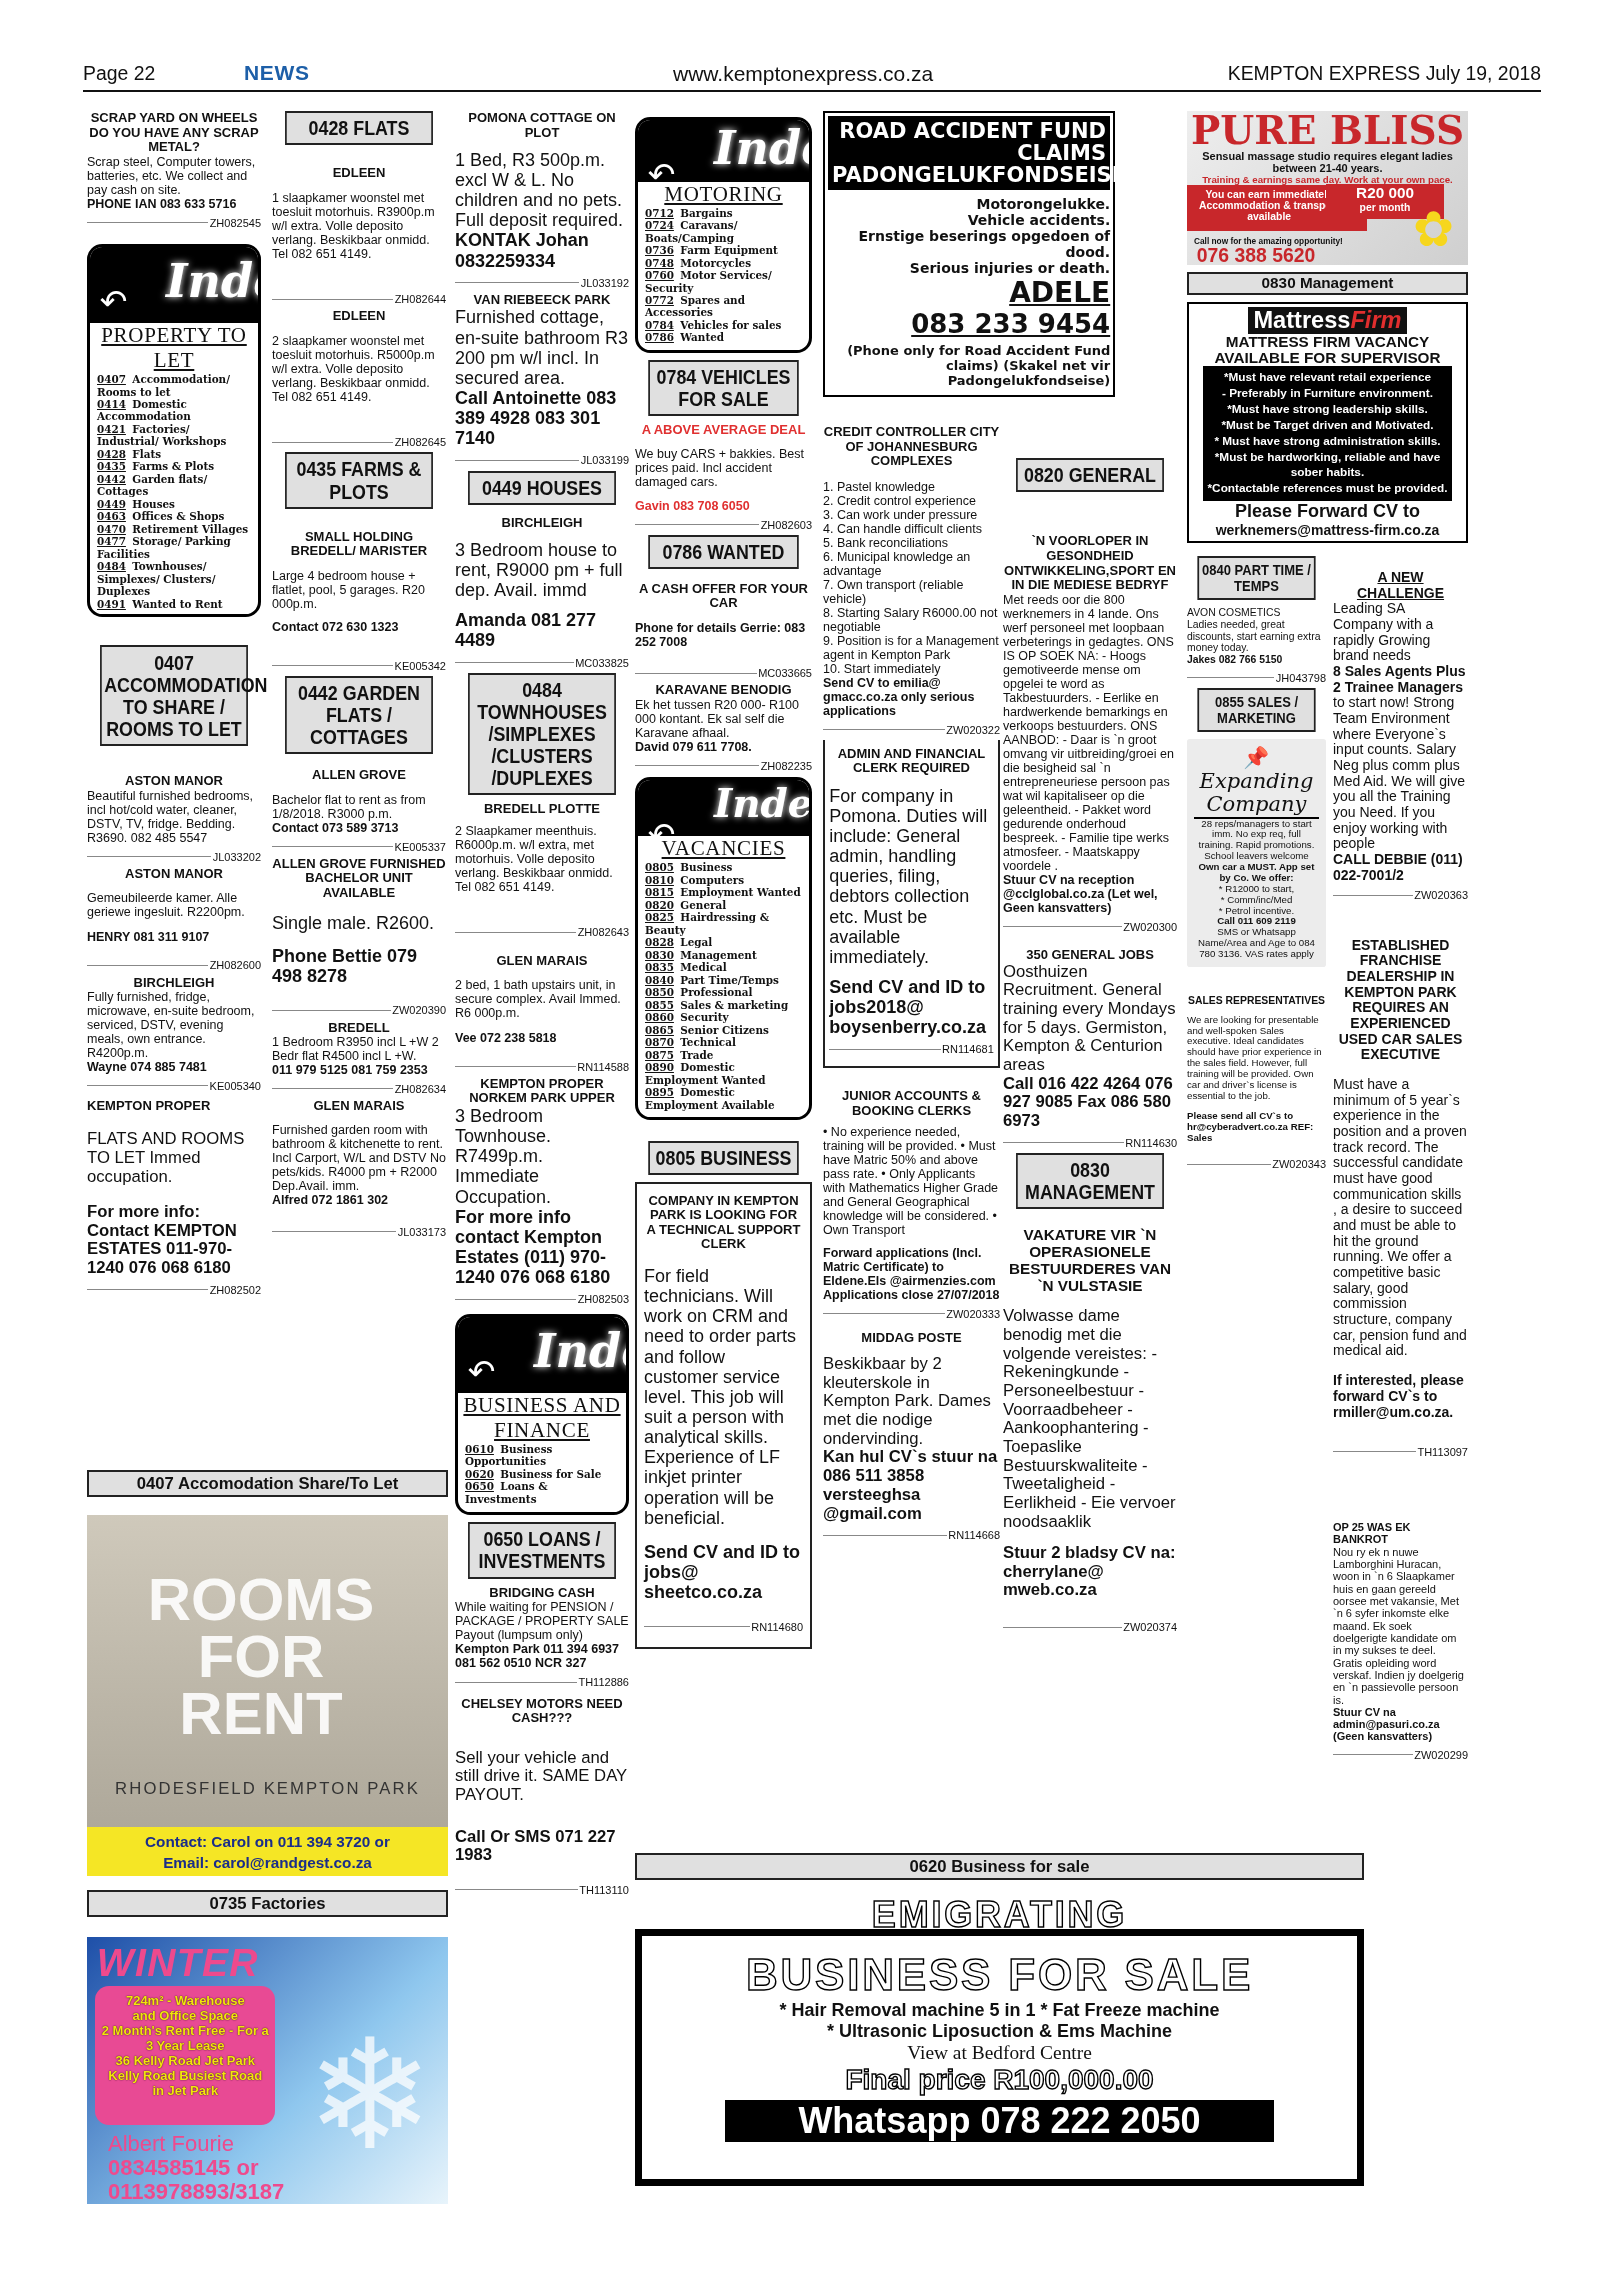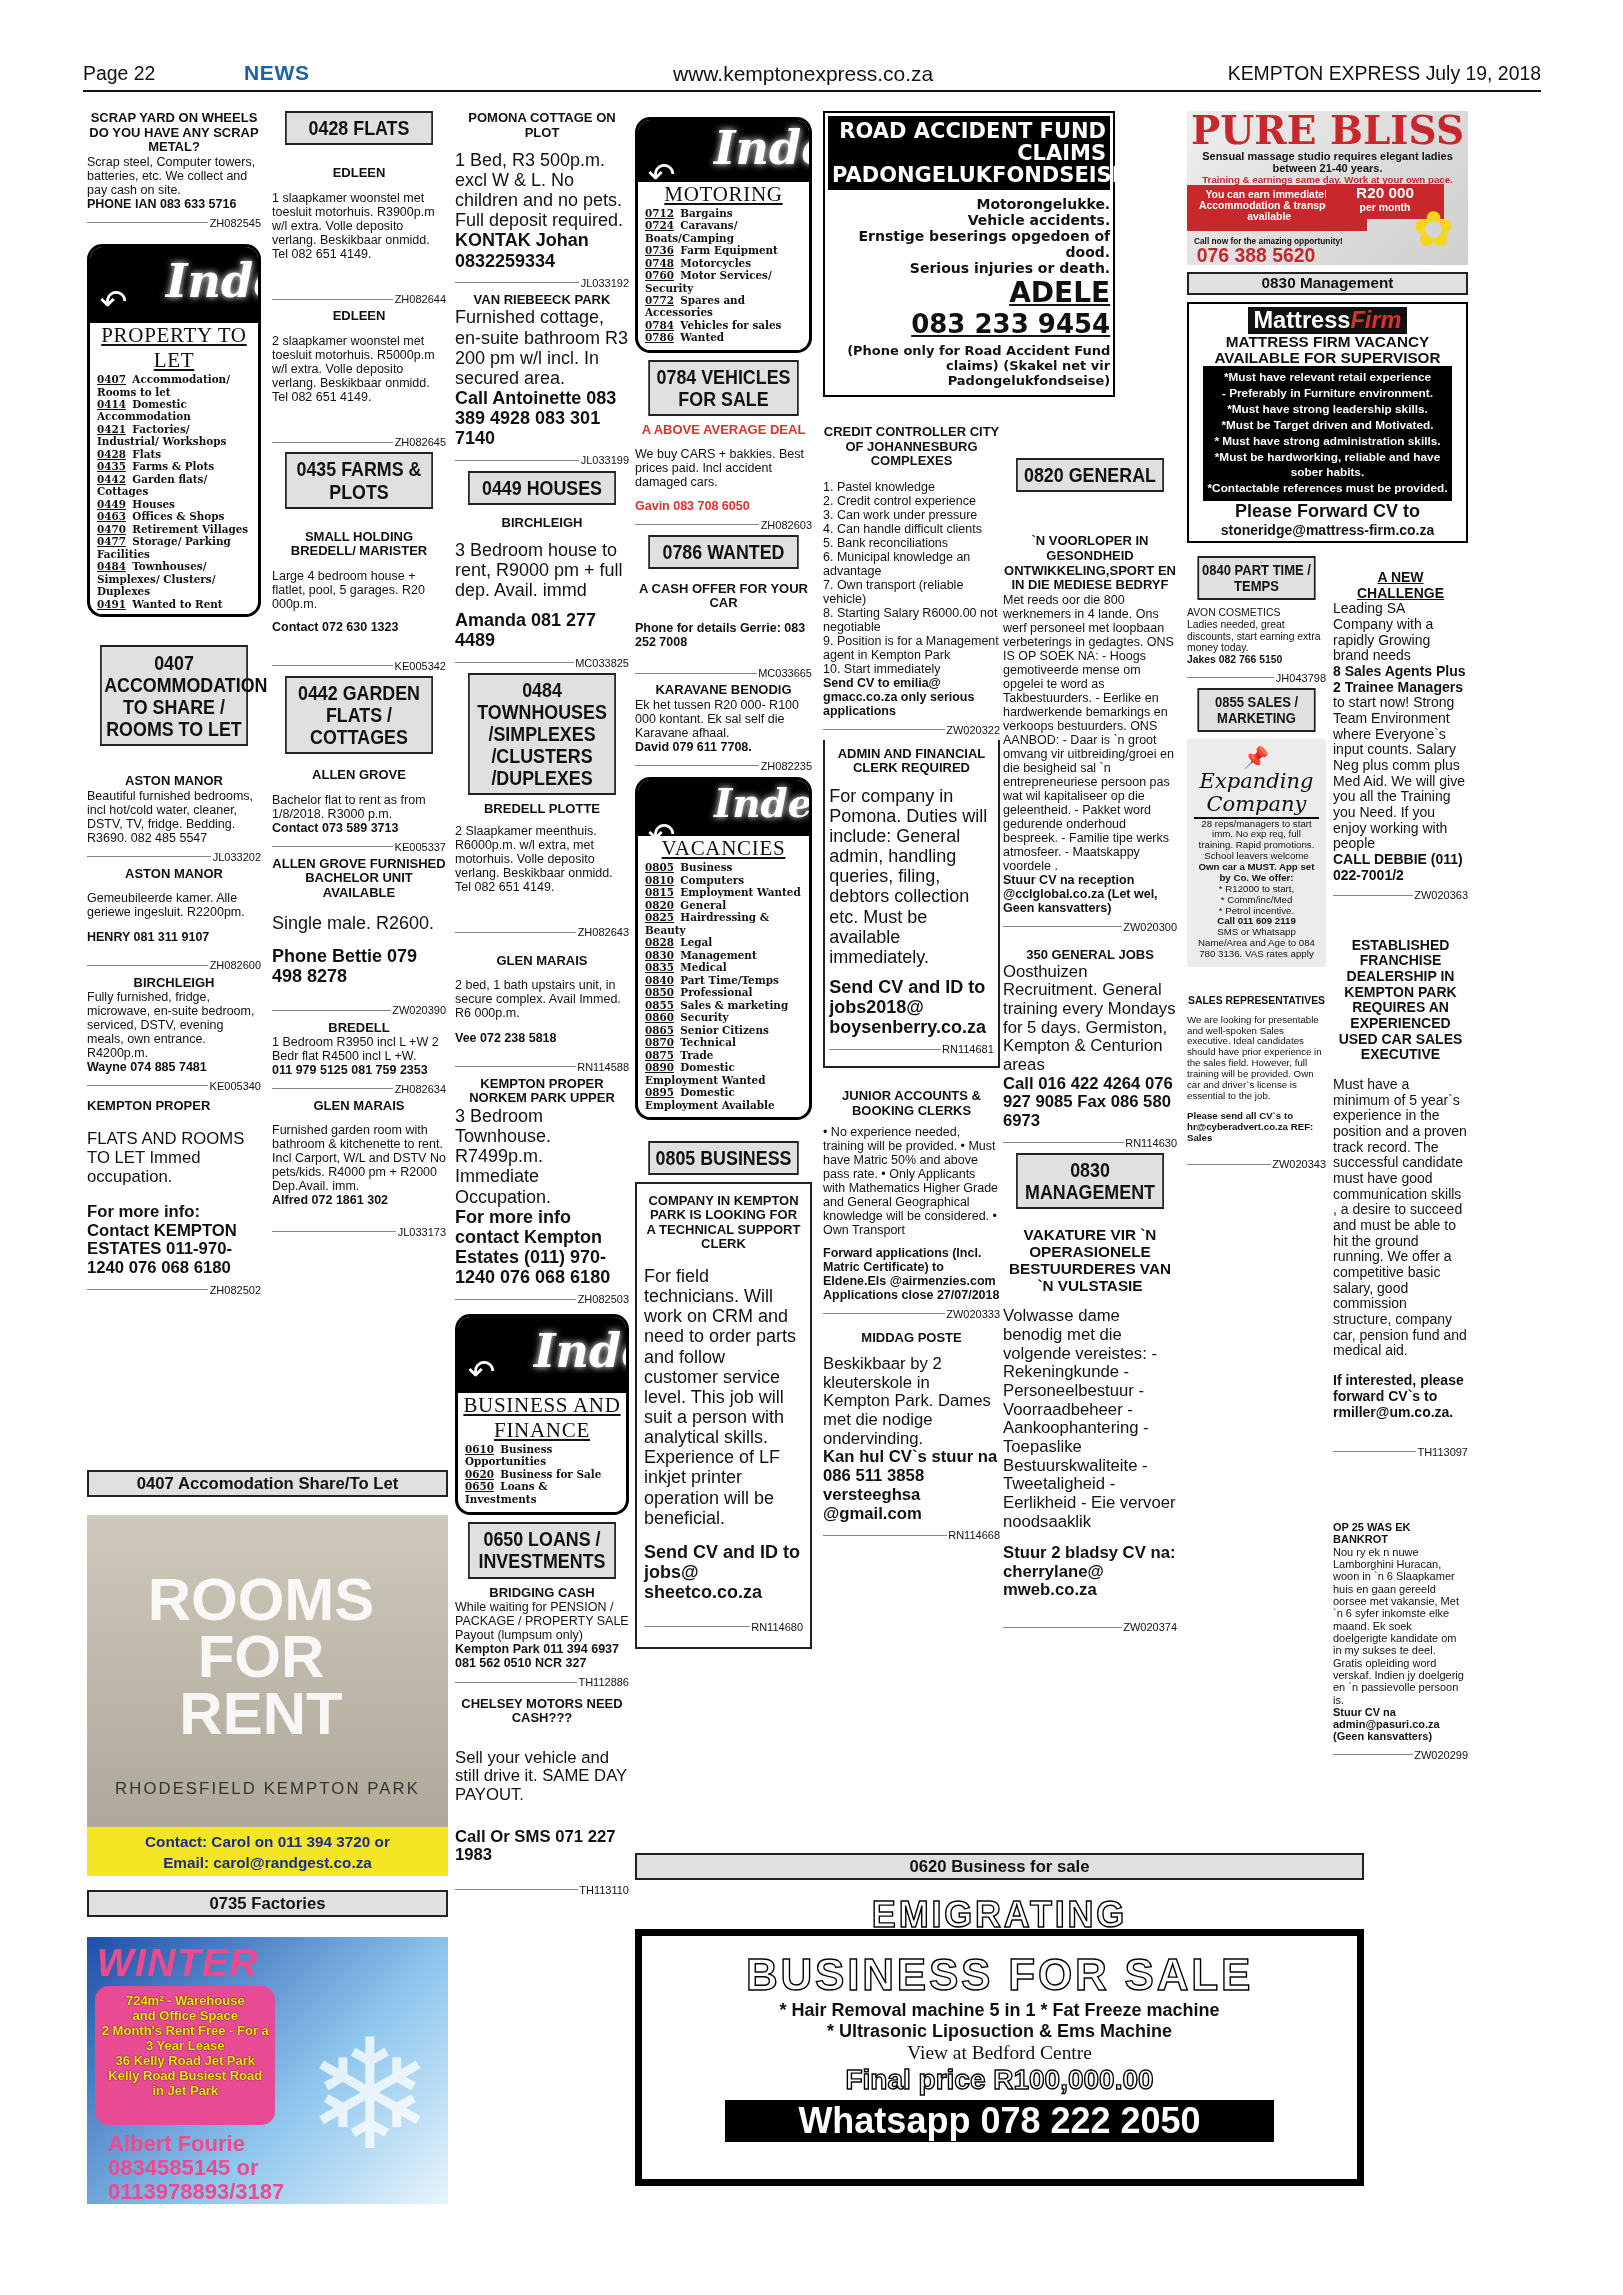--- a/index.html
+++ b/index.html
@@ -371,21 +371,21 @@
     <div id="mreqs" style="background:#000;color:#fff;font-weight:bold;font-size:11.8px;padding:4.2px;line-height:1.35">
         <div>*Must have relevant retail experience</div>
         <div>- Preferably in Furniture environment.</div>
         <div>*Must have strong leadership skills.</div>
         <div>*Must be Target driven and Motivated.</div>
         <div>* Must have strong administration skills.</div>
         <div>*Must be hardworking, reliable and have sober habits.</div>
         <div>*Contactable references must be provided.</div>
       </div>
     <div style="font-weight:bold;font-size:18px">Please Forward CV to</div>
-    <div style="font-weight:bold;font-size:14px">stoneridge@mattress-firm.co.za</div>
+    <div style="font-weight:bold;font-size:14px">werknemers@mattress-firm.co.za</div>
   </div>
   <div style="display:flex;gap:7px;margin-top:5.6px">
     <div style="width:139px">
       <div class="box" style="font-size:15.3px">0840 PART TIME / TEMPS</div>
       <div class="ad" style="font-size:10.4px;text-align:left">
         <div>AVON COSMETICS</div>
           <div>Ladies needed, great discounts, start earning extra money today.</div>
         <div style="font-weight:bold">Jakes 082 766 5150</div>
         <div class="ref"><span>JH043798</span></div>
       </div>
@@ -451,21 +451,21 @@
     <div style="position:absolute;left:8.3px;top:49px;width:180px;height:139px;background:#e84a94;border-radius:14px"></div>
     <div id="winterlines" style="position:absolute;left:8.3px;top:56px;width:180px;text-align:center;font-weight:bold;font-size:13px;color:#f4e40d;text-shadow:0 0 1.4px #000">
         <div>724m² - Warehouse</div>
         <div>and Office Space</div>
         <div>2 Month's Rent Free - For a</div>
         <div>3 Year Lease</div>
         <div>36 Kelly Road Jet Park</div>
         <div>Kelly Road Busiest Road</div>
         <div>in Jet Park</div>
       </div>
-    <div style="position:absolute;left:21px;top:194px;font-weight:bold;font-size:22px;color:#ee4a8d">Albert Fourie</div>
+    <div style="position:absolute;left:21px;top:194px;font-weight:normal;font-size:22px;color:#ee4a8d">Albert Fourie</div>
     <div style="position:absolute;left:21px;top:218px;font-weight:bold;font-size:22px;color:#ee4a8d">0834585145 or</div>
     <div style="position:absolute;left:21px;top:242px;font-weight:bold;font-size:22px;color:#ee4a8d">0113978893/3187</div>
     <div style="position:absolute;right:14px;top:69px;font-size:153px;color:#fff;opacity:.75">❄</div>
   </div>
 </div>
 
 <div class="abs" style="left:635px;top:1846px;width:729px">
   <div class="box" style="font-size:16.7px;transform:none;padding:2.8px;width:100%">0620 Business for sale</div>
   <div style="border:7px solid #000;margin-top:49px;text-align:center;padding:7px;position:relative;height:257px">
     <div style="position:absolute;left:0;right:0;top:-42px;font-weight:bold;font-size:36px;-webkit-text-stroke:1.4px #000;color:#fff;letter-spacing:2.8px">EMIGRATING</div>

